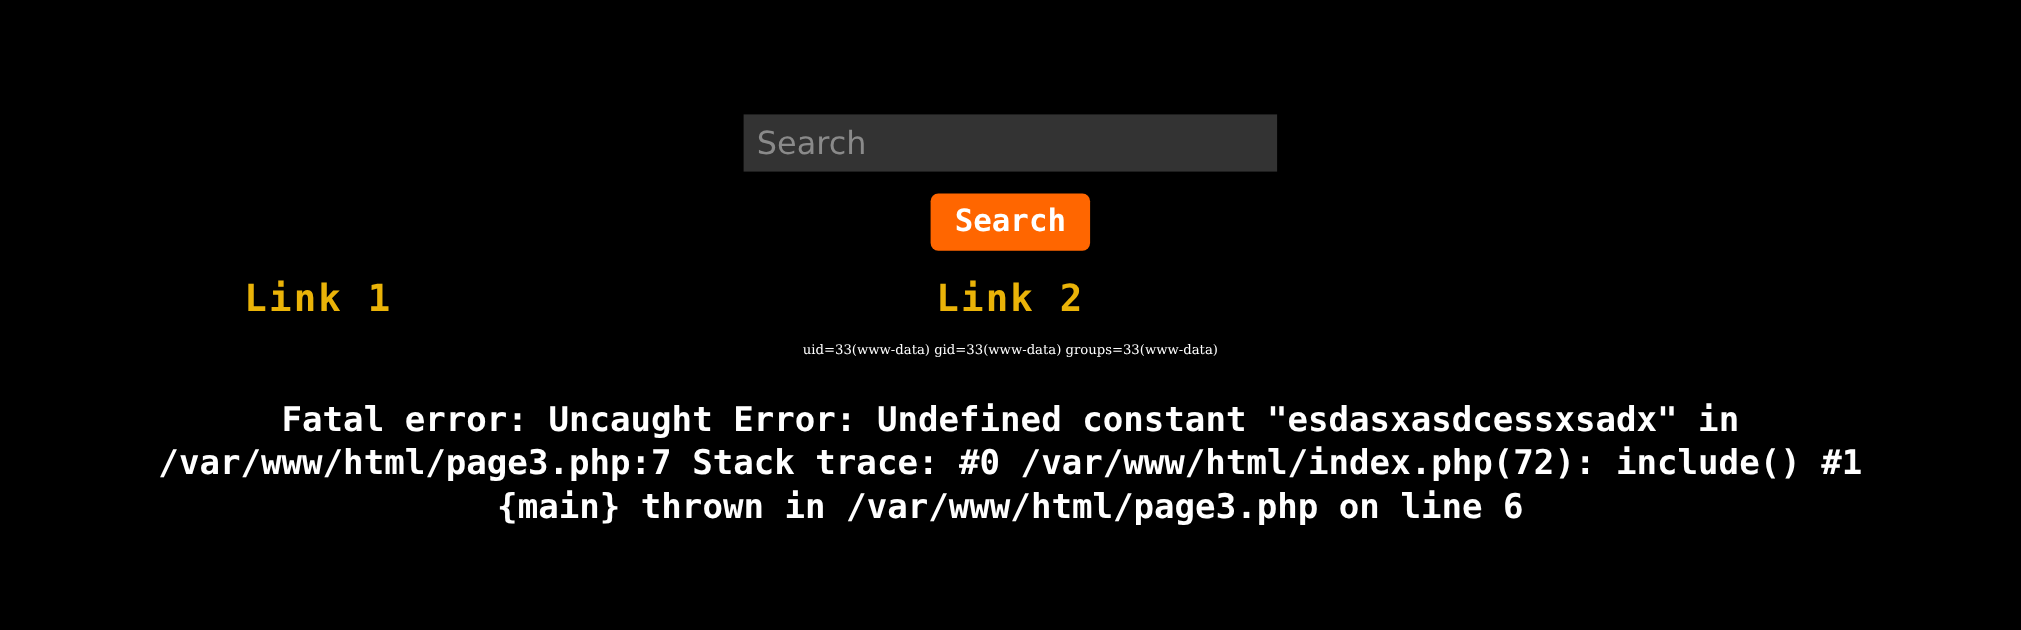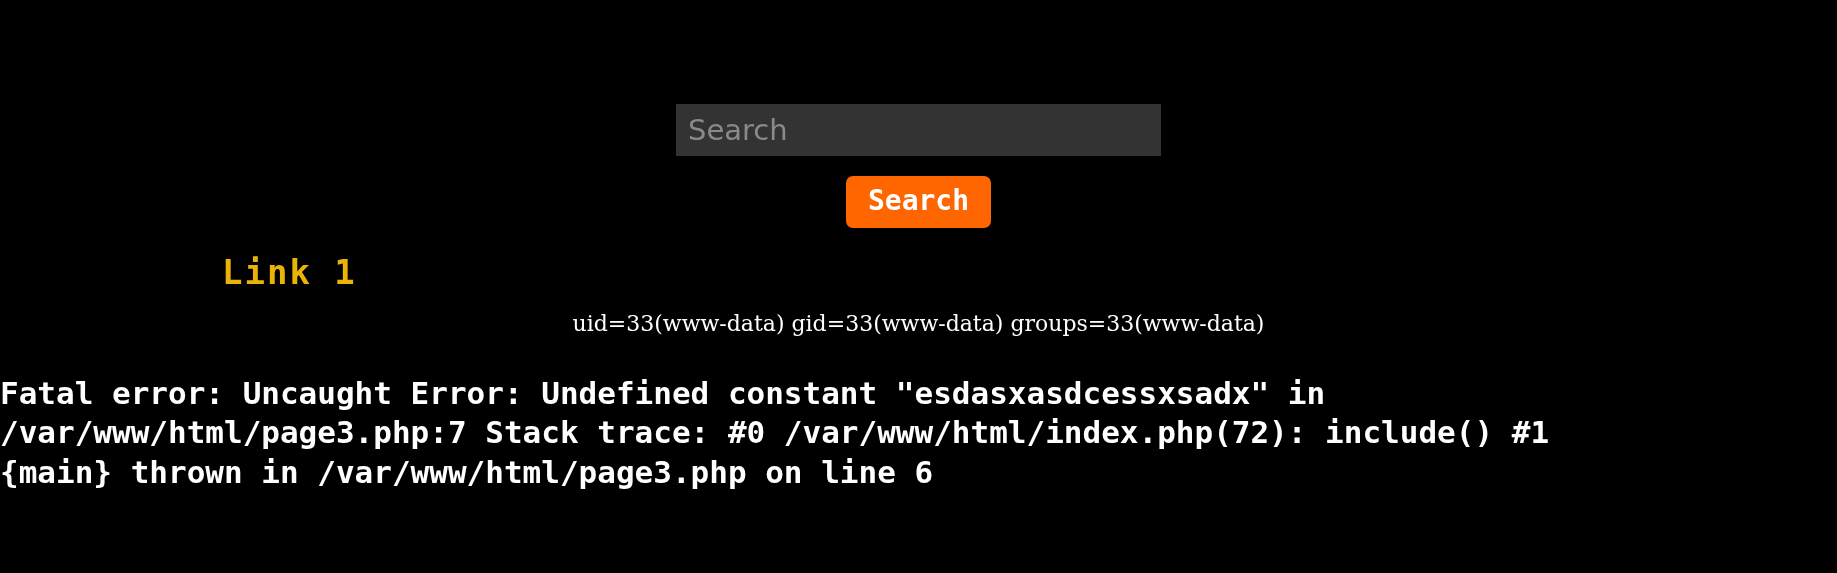--- a/index.html
+++ b/index.html
@@ -81,30 +81,30 @@
   .nav-link-1 { left: 222px; }
   .nav-link-2 { left: 50%; transform: translateX(-50%); }
   .nav-link-3 { right: 215px; }
 
   
   .id-output {
     width: 100%;
     text-align: center;
     margin-top: 17px;
     font-family: "DejaVu Serif", "Liberation Serif", serif;
-    font-size: 22px;
+    font-size: 12px;
     color: #ffffff;
     white-space: nowrap;
   }
 
   
   .php-error {
     width: 100%;
     margin-top: 38px;
-    text-align: left;
+    text-align: center;
     font-family: "DejaVu Sans Mono", "Liberation Mono", monospace;
     font-weight: bold;
     font-size: 31px;
     line-height: 1.27;
     color: #ffffff;
     white-space: nowrap;
   }
   .php-error .err-line {
     display: block;
     white-space: nowrap;
@@ -113,20 +113,21 @@
 </head>
 <body>
 
 <div class="search-area">
   <input class="search-input" type="text" placeholder="Search" style="">
   <button class="search-button">Search</button>
 </div>
 
 <div class="links-row">
   <a href="#" class="nav-link nav-link-1">Link 1</a>
+  <a href="#" class="nav-link nav-link-2">Link 2</a>
 </div>
 
 <div class="id-output">uid=33(www-data) gid=33(www-data) groups=33(www-data)</div>
 
 <div class="php-error">
   <span class="err-line">Fatal error: Uncaught Error: Undefined constant "esdasxasdcessxsadx" in</span>
   <span class="err-line">/var/www/html/page3.php:7 Stack trace: #0 /var/www/html/index.php(72): include() #1</span>
   <span class="err-line">{main} thrown in /var/www/html/page3.php on line 6</span>
 </div>
 

